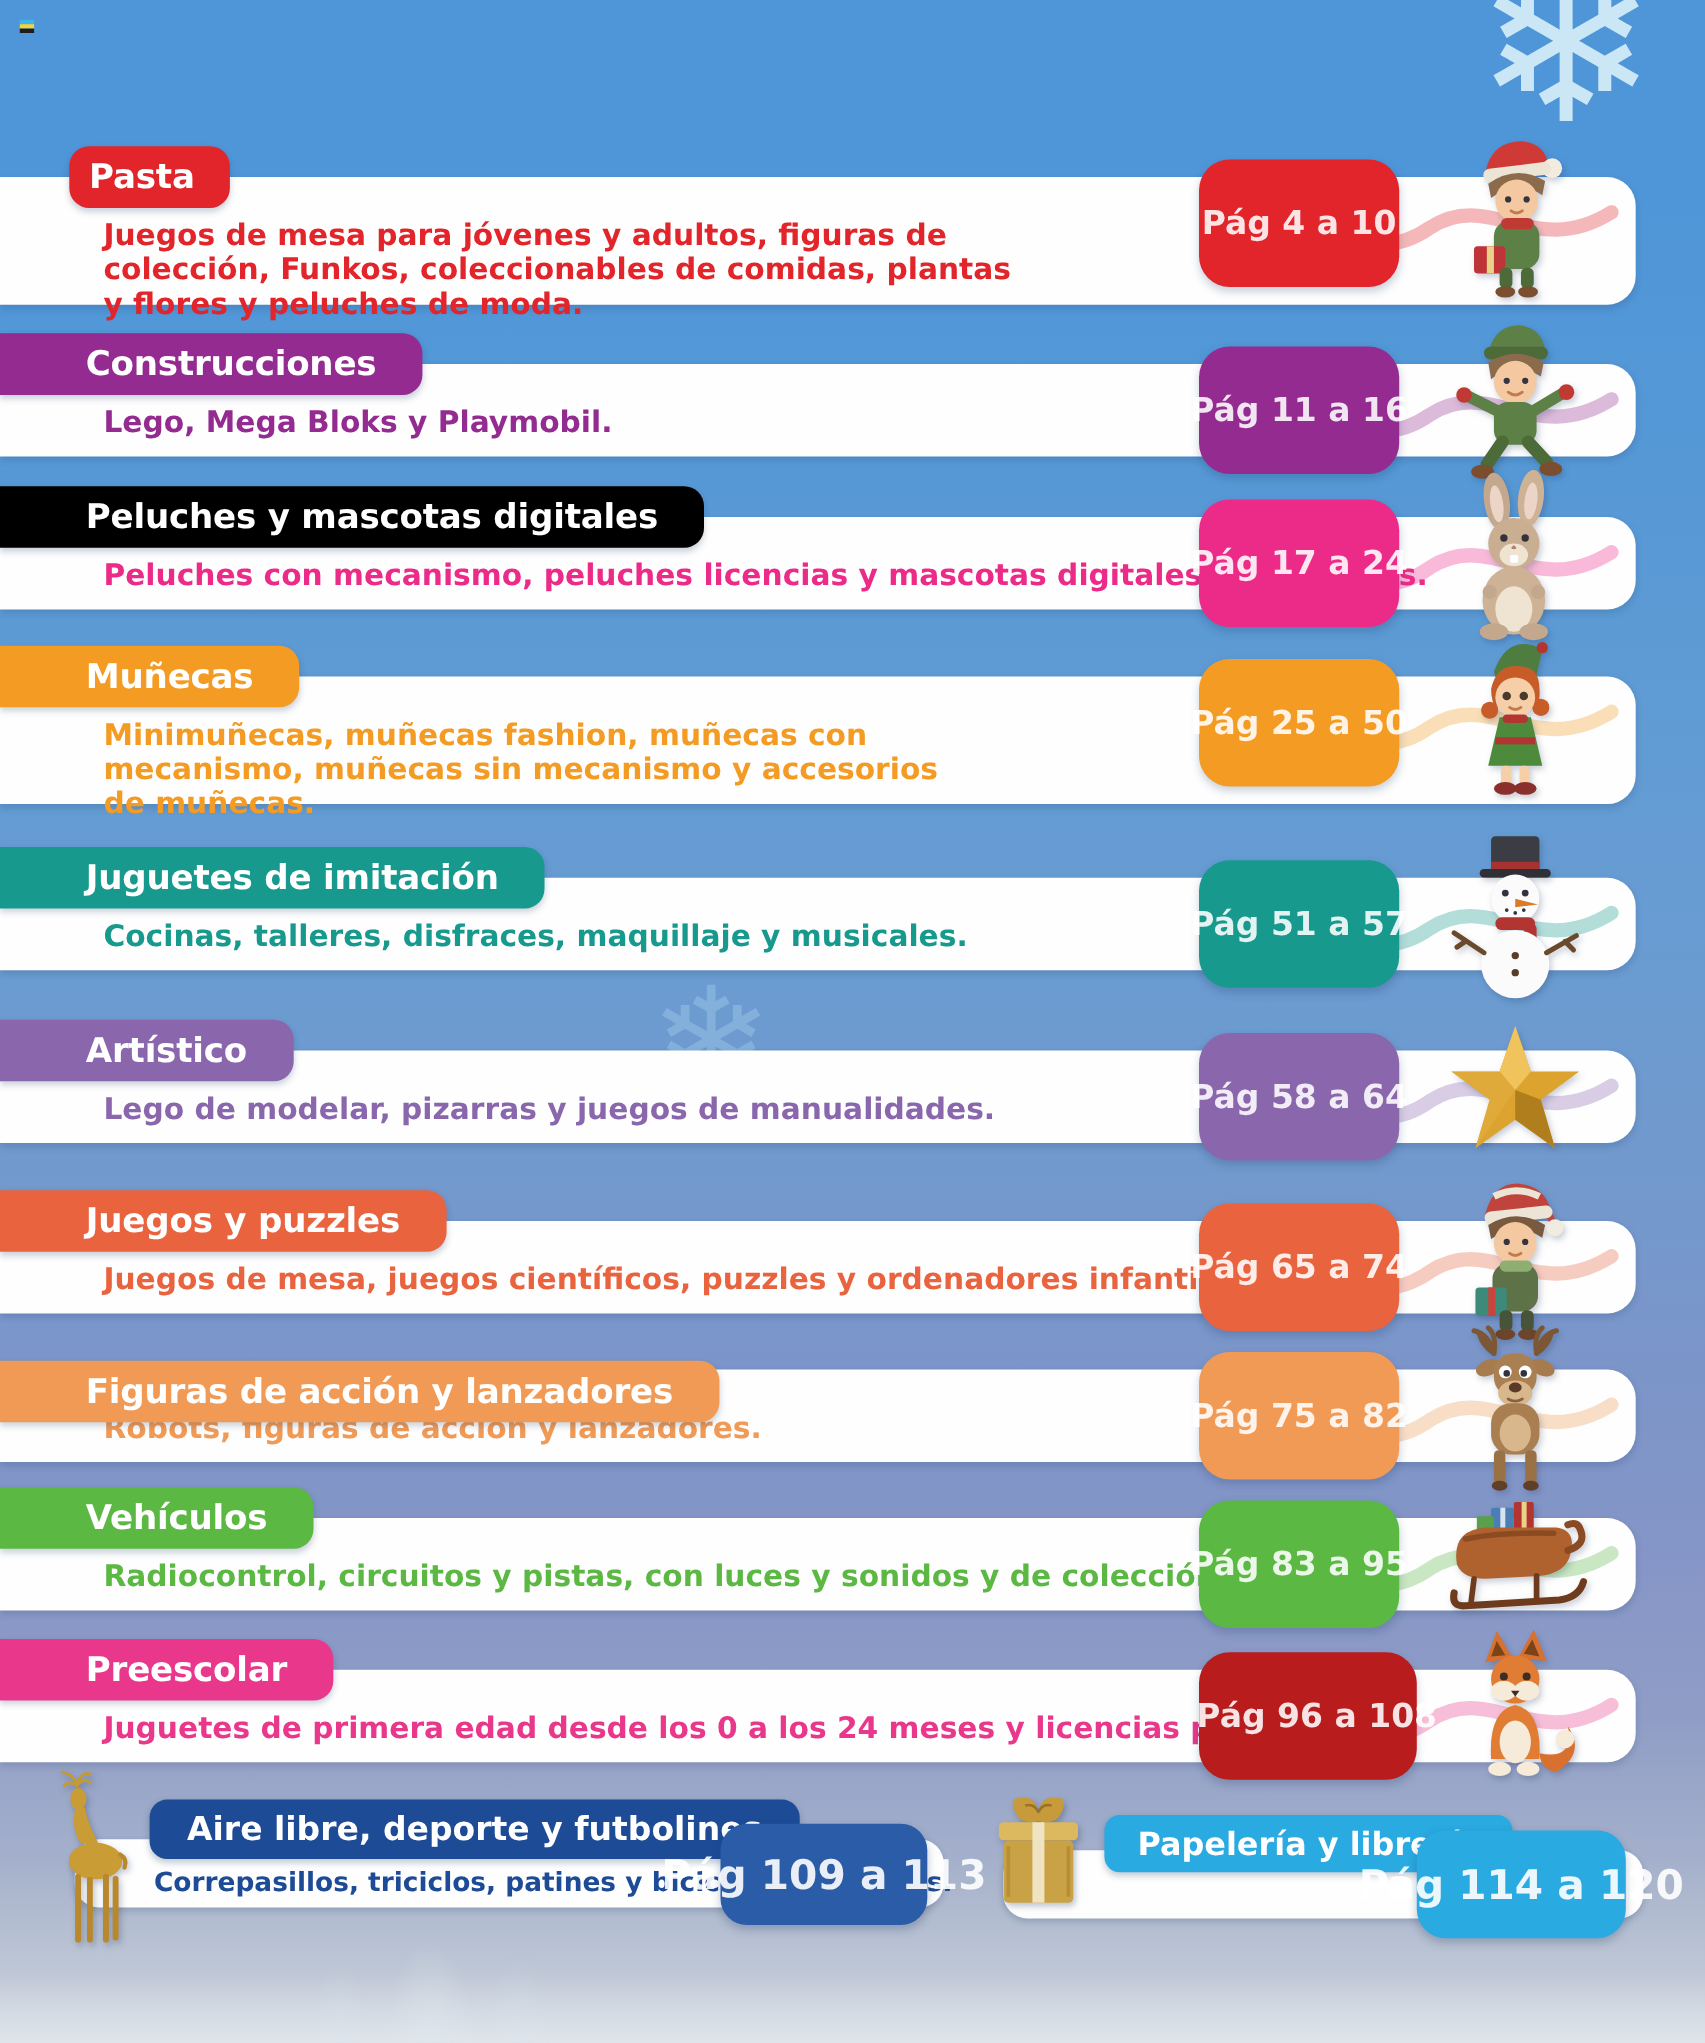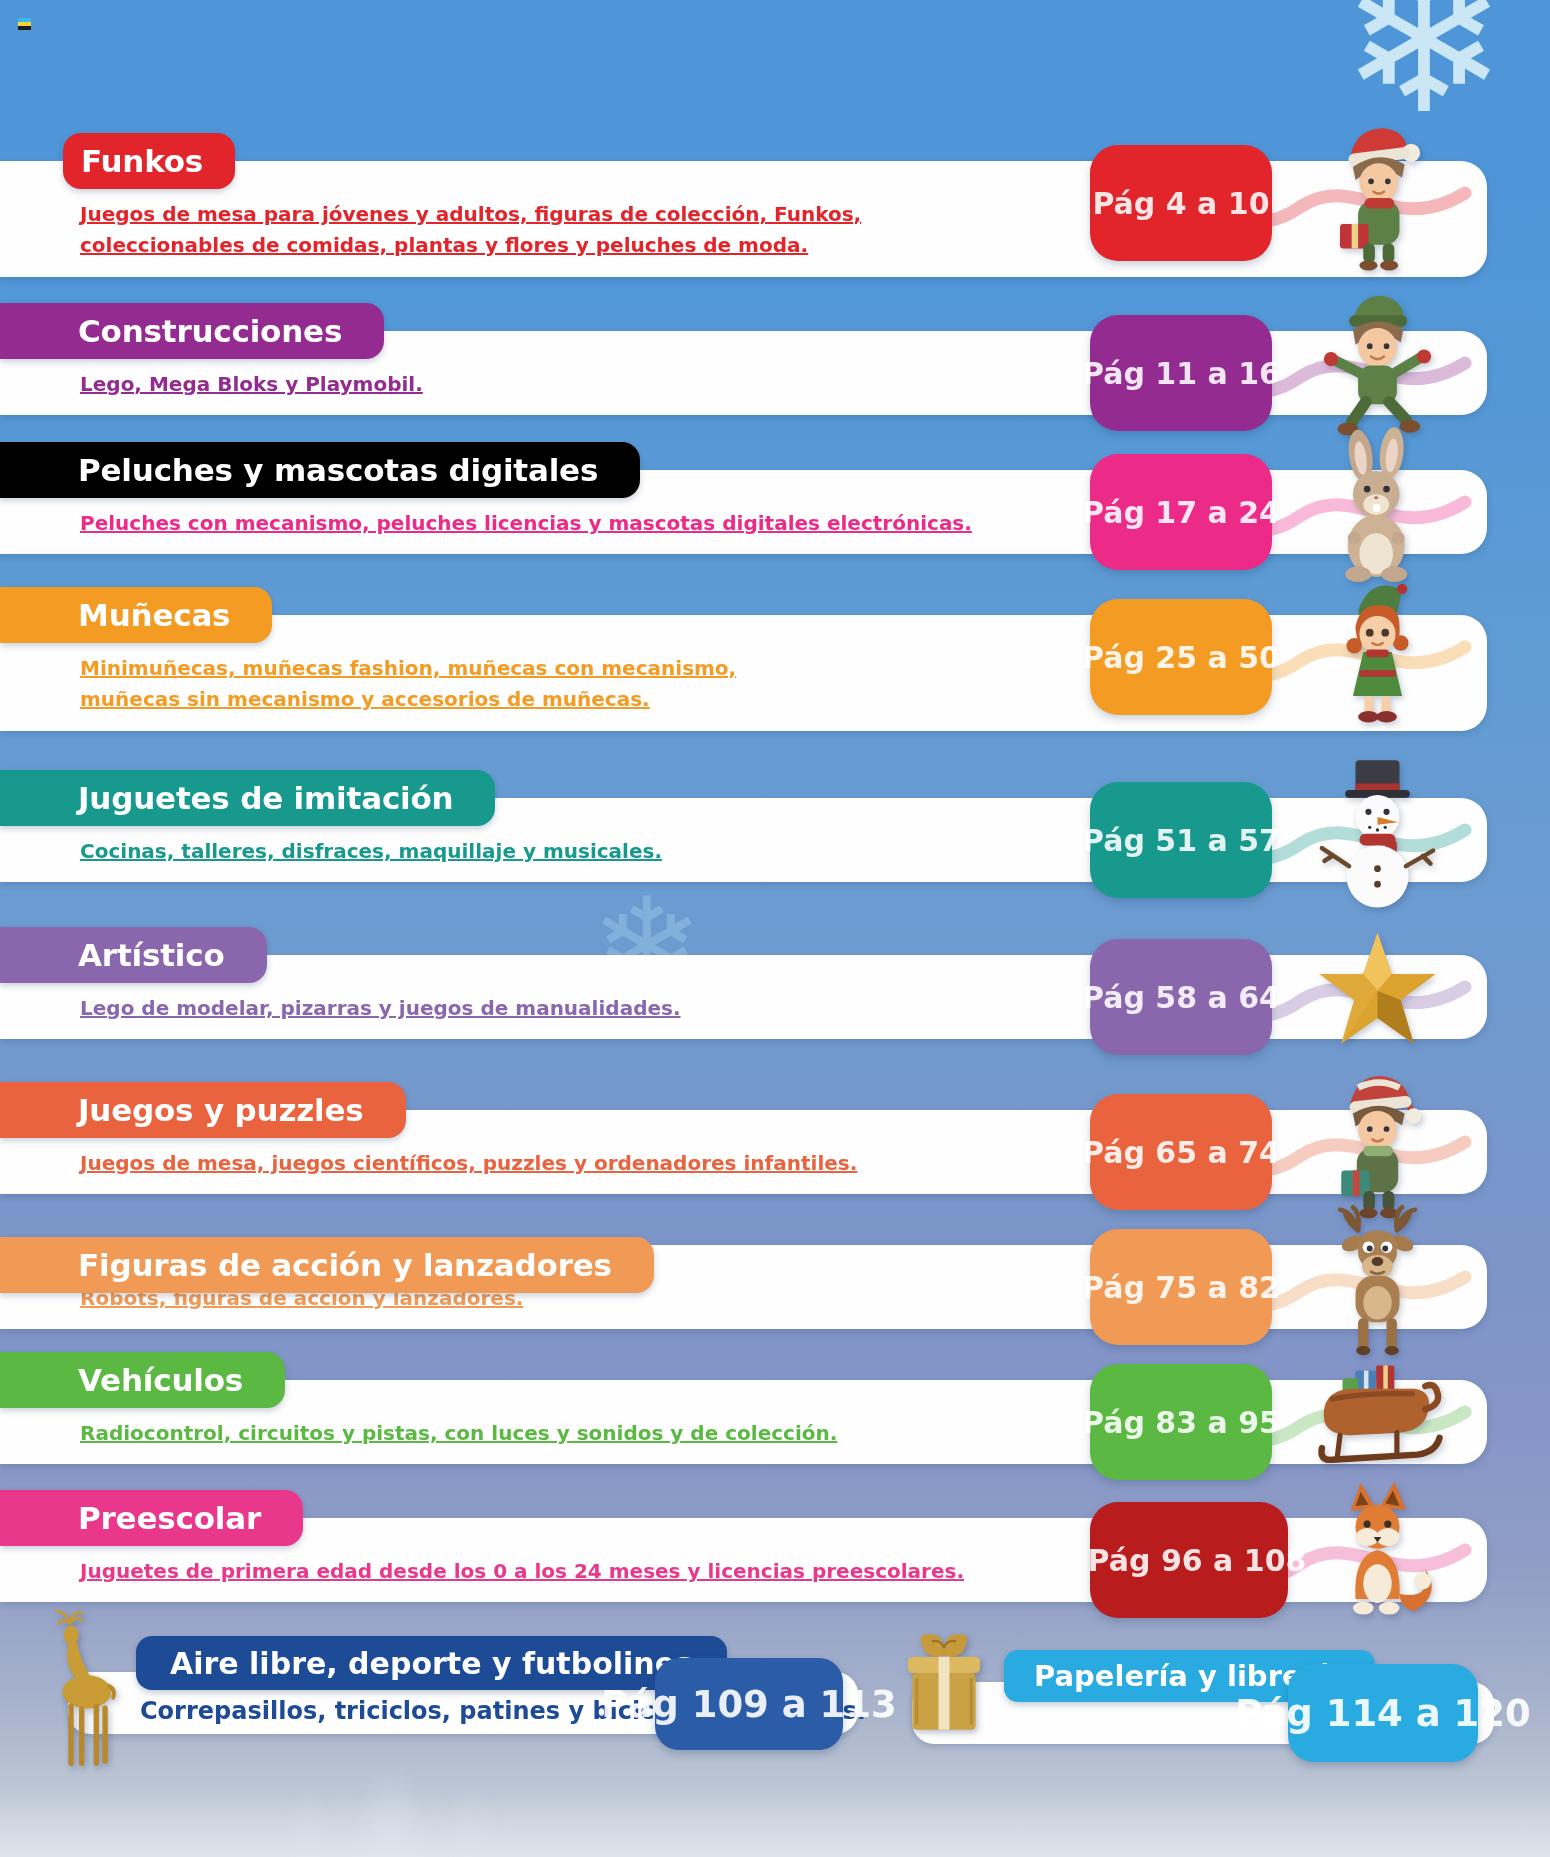--- a/index.html
+++ b/index.html
@@ -38,22 +38,22 @@
   .bar{position:absolute;left:0;top:28px;width:1487px;height:84px;background:#fefefe;
        border-radius:0 26px 26px 0;box-shadow:0 3px 7px rgba(25,55,95,.18);z-index:1;}
   .row.two .bar{height:116px;}
 
   .pill{position:absolute;left:0;top:0;height:56px;display:flex;align-items:center;
         padding:0 42px 0 78px;border-radius:0 18px 18px 0;z-index:5;
         box-shadow:0 3px 6px rgba(25,55,95,.22);}
   .s0 .pill{left:63px;border-radius:18px;padding:0 32px 0 18px;}
   .pill span{color:#fff;font-weight:bold;font-size:31px;letter-spacing:-.2px;white-space:nowrap;}
 
-  .desc{position:absolute;left:80px;top:66px;margin:0;font-size:20px;font-weight:bold;
-        line-height:31px;z-index:4;white-space:nowrap;text-decoration:underline;}
+  .desc{position:absolute;left:94px;top:66px;margin:0;font-size:27px;font-weight:bold;
+        line-height:31px;z-index:4;white-space:nowrap;}
   .row.two .desc{white-space:normal;}
   .s0 .desc{max-width:830px;}
   .s3 .desc{max-width:760px;}
 
   .badge{position:absolute;left:1090px;top:12px;width:182px;height:116px;border-radius:28px;
          display:flex;align-items:center;justify-content:center;z-index:6;
          box-shadow:0 4px 8px rgba(25,55,95,.22);}
   .badge span{color:rgba(255,255,255,.88);font-size:30px;font-weight:600;white-space:nowrap;}
 
   .swoosh{position:absolute;left:1135px;top:32px;width:340px;height:95px;z-index:2;}
@@ -98,21 +98,21 @@
 <div class="flake small">❄</div>
 <div class="castle"></div>
 <div class="fog"></div>
 
 <section class="row s0 two">
   <div class="bar"></div>
   <svg class="swoosh" viewBox="0 0 340 95">
       <path d="M8 70 C60 8 100 88 165 42 C220 6 260 72 330 28" style="stroke: rgb(226, 36, 43);"></path>
     </svg>
   <div class="pill" style="background-color: rgb(226, 36, 43);">
-      <span>Funkos</span>
+      <span>Pasta</span>
     </div>
   <p class="desc" style="color: rgb(226, 36, 43);">Juegos de mesa para jóvenes y adultos, figuras de colección, Funkos, coleccionables de comidas, plantas y flores y peluches de moda.</p>
   <div class="badge" style="background-color: rgb(226, 36, 43);">
       <span>Pág 4 a 10</span>
     </div>
   <div class="char">
     <svg viewBox="0 0 110 130">
       <path d="M34 30 Q38 8 60 8 Q76 10 78 24 L80 30 Q56 18 36 34 Z" fill="#cf3a36"></path>
       <circle cx="81" cy="27" r="7" fill="#f2ece0"></circle>
       <rect x="32" y="28" width="48" height="9" rx="4.5" fill="#ece5d6" transform="rotate(-7 32 28)"></rect>

